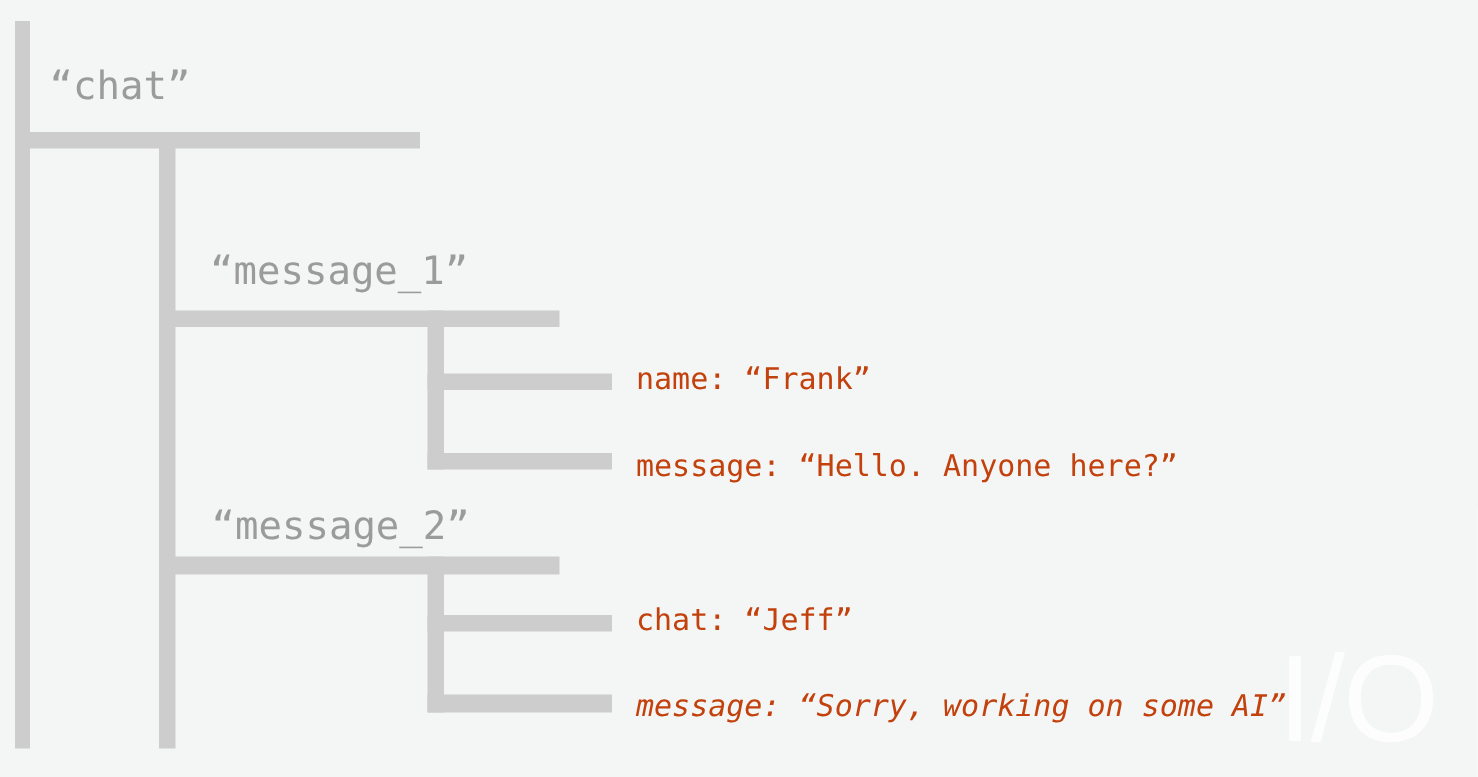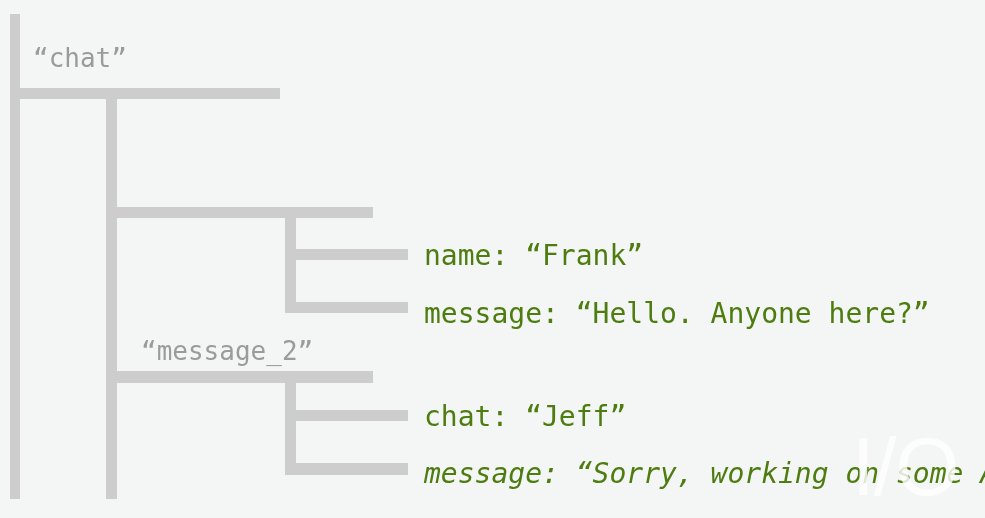--- a/index.html
+++ b/index.html
@@ -21,22 +21,22 @@
   }
   .node-label {
     position: absolute;
     color: #9b9b9b;
     font-size: 26px;
     line-height: 1.1;
     white-space: pre;
   }
   .field-label {
     position: absolute;
-    color: #4d7c0f;
-    font-size: 28px;
+    color: #c2410c;
+    font-size: 20px;
     line-height: 1.1;
     white-space: pre;
   }
   .watermark {
     position: absolute;
     left: 852px;
     top: 420px;
     font-family: "Liberation Sans", sans-serif;
     font-size: 82px;
     font-weight: 500;
@@ -50,20 +50,21 @@
 <body>
 
 <div class="canvas">
 
   <div class="line" style="left:10px; top:14px; width:10px; height:485px;"></div>
   <div class="node-label" style="left:33px; top:44px;">“chat”</div>
   <div class="line" style="left:10px; top:88px; width:270px; height:11px;"></div>
 
   <div class="line" style="left:106px; top:88px; width:11px; height:411px;"></div>
 
+  <div class="node-label" style="left:140px; top:167px;">“message_1”</div>
   <div class="line" style="left:106px; top:207px; width:267px; height:11px;"></div>
   <div class="line" style="left:285px; top:207px; width:11px; height:106px;"></div>
 
   <div class="line" style="left:285px; top:249px; width:123px; height:11px;"></div>
   <div class="field-label" style="left:424px; top:241px;">name: “Frank”</div>
 
   <div class="line" style="left:285px; top:302px; width:123px; height:11px;"></div>
   <div class="field-label" style="left:424px; top:299px;">message: “Hello. Anyone here?”</div>
 
   <div class="node-label" style="left:141px; top:337px;">“message_2”</div>

